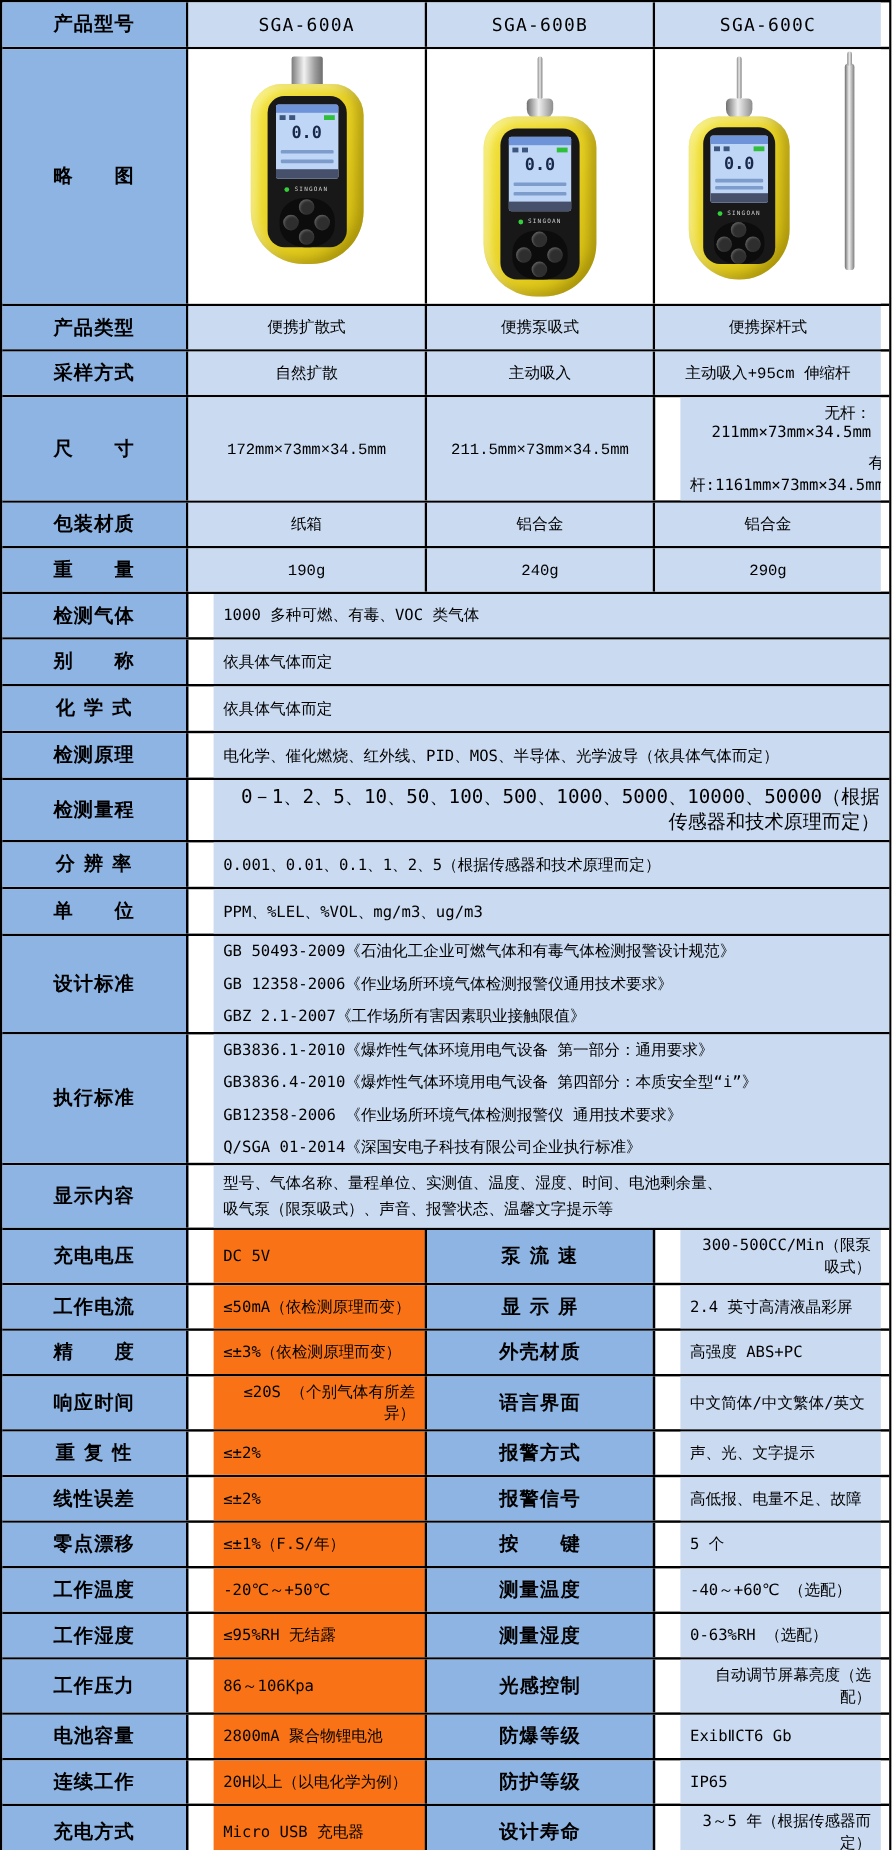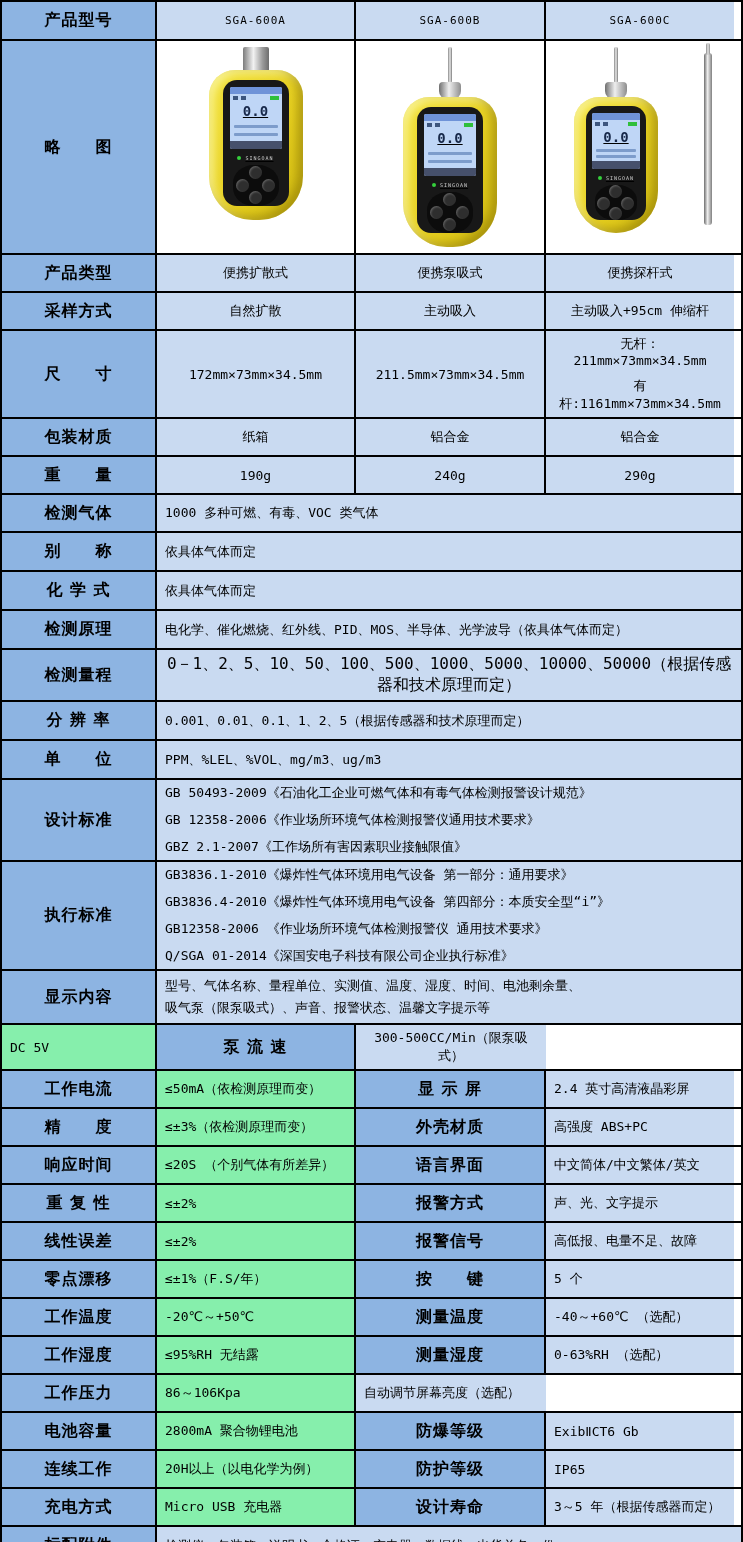--- a/index.html
+++ b/index.html
@@ -8,47 +8,47 @@
   .row{display:grid;border-bottom:2px solid #000;}
   .row:last-child{border-bottom:none;}
   .cols4{grid-template-columns:155px 199px 190px 188px;}
   .cols2{grid-template-columns:155px 1fr;}
   .cell{box-sizing:border-box;border-right:2px solid #000;display:flex;align-items:center;justify-content:center;
         padding:4px 8px;overflow:hidden;}
   .cell:last-child{border-right:none;}
   .lab{background:#8DB4E2;font-weight:bold;font-size:16px;letter-spacing:1px;text-align:center;
        font-family:"DejaVu Sans","Liberation Sans",sans-serif;}
   .val{background:#C9DAF1;font-size:13px;font-family:"DejaVu Sans Mono","DejaVu Sans",sans-serif;}
-  .val-light{background:#86efac;}
-  .left{justify-content:flex-start;text-align:center;}
-  .center{justify-content:center;text-align:center;}
+  .val-light{background:#f97316;}
+  .left{justify-content:flex-start;text-align:right;margin-left:21px;}
+  .center{justify-content:center;text-align:center;font-family:Liberation Mono, monospace;}
   .stack{flex-direction:column;align-items:flex-start;justify-content:center;gap:9px;}
   .h-header{min-height:37px;}
   .h-sketch{min-height:199px;}
   .h-36{min-height:36px;}
   .h-37{min-height:37px;}
   .h-59{min-height:59px;}
   .h-80{min-height:80px;}
   .h-103{min-height:101px;}
   .h-52{min-height:52px;}
-  .model{font-family:"DejaVu Sans Mono","Liberation Mono",monospace;font-size:11px;letter-spacing:1px;}
+  .model{font-family:"DejaVu Sans Mono","Liberation Mono",monospace;font-size:15px;letter-spacing:1px;}
   .photo{background:#ffffff;position:relative;align-items:flex-start;justify-content:center;padding:6px 0;}
 
   
   .device{display:flex;flex-direction:column;align-items:center;}
   .cap-a{width:26px;height:25px;background:linear-gradient(90deg,#7c7c7c,#f2f2f2 40%,#9b9b9b 75%,#6e6e6e);
          border-radius:2px;}
   .rod{width:4px;height:36px;background:linear-gradient(90deg,#8a8a8a,#e8e8e8,#7a7a7a);border-radius:2px;}
   .cone{width:22px;height:17px;background:linear-gradient(90deg,#6f6f6f,#eeeeee 45%,#8d8d8d);
         border-radius:4px 4px 8px 8px;margin-top:-1px;}
   .body{width:94px;height:150px;margin-top:-2px;background:linear-gradient(120deg,#f3e23c,#e6cf1f 60%,#cdb70e);
         border-radius:26px 26px 44px 44px;position:relative;
         box-shadow:inset -6px -4px 10px rgba(120,100,0,.45), inset 5px 4px 8px rgba(255,255,200,.6);}
   .front{position:absolute;left:14px;top:10px;width:66px;height:126px;background:#181818;border-radius:14px;
-         display:flex;flex-direction:column;align-items:center;text-decoration:underline;}
+         display:flex;flex-direction:column;align-items:center;}
   .screen{width:52px;height:64px;margin-top:7px;background:#BFD6F6;border-radius:2px;overflow:hidden;
           display:flex;flex-direction:column;}
   .scr-title{height:7px;background:#6f93d8;}
   .scr-ic{height:8px;display:flex;align-items:center;gap:3px;padding:0 3px;}
   .scr-ic i{display:block;width:5px;height:4px;background:#3d567e;}
   .scr-ic i.bat{margin-left:auto;width:9px;background:#2fbf3a;}
   .scr-val{flex:0 0 auto;text-align:center;font-weight:bold;font-size:14px;color:#18294a;
            font-family:"DejaVu Sans Mono",monospace;line-height:18px;}
   .scr-rows{flex:1;display:flex;flex-direction:column;justify-content:space-evenly;padding:0 4px;}
   .scr-rows i{display:block;height:3px;background:#7d9ccb;border-radius:1px;}
@@ -283,20 +283,21 @@
 
   <div class="row cols2 h-52">
     <div class="cell lab">显示内容</div>
     <div class="cell val stack left" style="gap:4px">
       <div>型号、气体名称、量程单位、实测值、温度、湿度、时间、电池剩余量、</div>
       <div>吸气泵（限泵吸式）、声音、报警状态、温馨文字提示等</div>
     </div>
   </div>
 
   <div class="row cols4 h-36">
+    <div class="cell lab">充电电压</div>
     <div class="cell val val-light left">DC 5V</div>
     <div class="cell lab">泵 流 速</div>
     <div class="cell val left">300-500CC/Min（限泵吸式）</div>
   </div>
   <div class="row cols4 h-36">
     <div class="cell lab">工作电流</div>
     <div class="cell val val-light left">≤50mA（依检测原理而变）</div>
     <div class="cell lab">显 示 屏</div>
     <div class="cell val left">2.4 英寸高清液晶彩屏</div>
   </div>
@@ -338,20 +339,21 @@
   </div>
   <div class="row cols4 h-36">
     <div class="cell lab">工作湿度</div>
     <div class="cell val val-light left">≤95%RH 无结露</div>
     <div class="cell lab">测量湿度</div>
     <div class="cell val left">0-63%RH （选配）</div>
   </div>
   <div class="row cols4 h-36">
     <div class="cell lab">工作压力</div>
     <div class="cell val val-light left">86～106Kpa</div>
+    <div class="cell lab">光感控制</div>
     <div class="cell val left">自动调节屏幕亮度（选配）</div>
   </div>
   <div class="row cols4 h-36">
     <div class="cell lab">电池容量</div>
     <div class="cell val val-light left">2800mA 聚合物锂电池</div>
     <div class="cell lab">防爆等级</div>
     <div class="cell val left">ExibⅡCT6 Gb</div>
   </div>
   <div class="row cols4 h-36">
     <div class="cell lab">连续工作</div>

